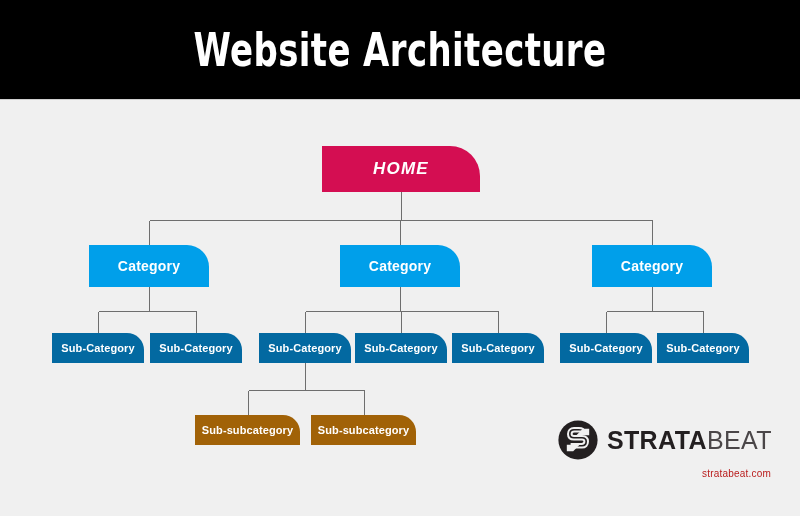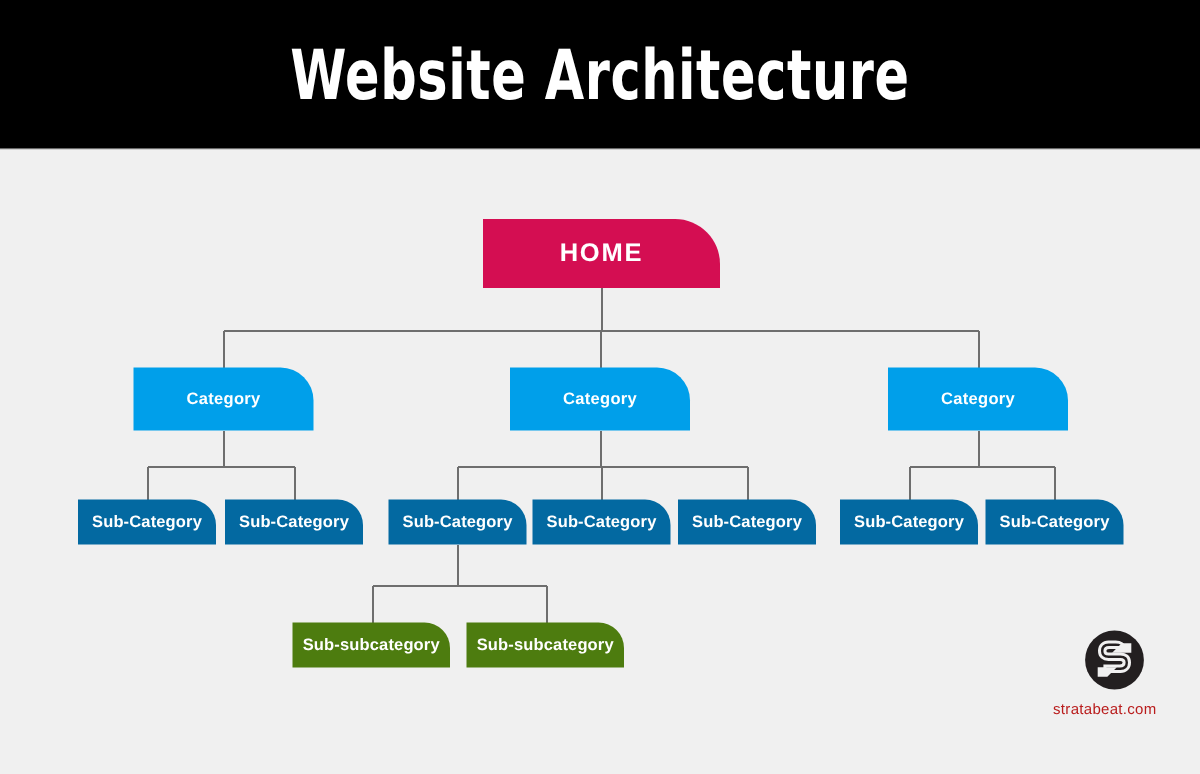--- a/index.html
+++ b/index.html
@@ -81,31 +81,31 @@
   }
   .node.home {
     background: #D40E52;
     border-top-right-radius: 30px;
     font-size: 17px;
     letter-spacing: 1.2px;
   }
   .node.category {
     background: #009FEA;
     border-top-right-radius: 22px;
-    font-size: 11px;
+    font-size: 14px;
     letter-spacing: 0.2px;
   }
   .node.subcategory {
     background: #0369a1;
     border-top-right-radius: 17px;
     font-size: 11px;
     letter-spacing: 0.1px;
   }
   .node.subsub {
-    background: #4d7c0f;
+    background: #a16207;
     border-top-right-radius: 17px;
     font-size: 11px;
     letter-spacing: 0.1px;
   }
 
   
   #logo-block {
     position: absolute;
     right: 28px;
     bottom: 24px;
@@ -173,21 +173,21 @@
         <line x1="652.5" y1="187" x2="652.5" y2="211.5" stroke="#6E6E6E" stroke-width="1.5" shape-rendering="crispEdges"></line>
         <line x1="606.5" y1="211.5" x2="703.5" y2="211.5" stroke="#6E6E6E" stroke-width="1.5" shape-rendering="crispEdges"></line>
         <line x1="606.5" y1="211.5" x2="606.5" y2="233" stroke="#6E6E6E" stroke-width="1.5" shape-rendering="crispEdges"></line>
         <line x1="703.5" y1="211.5" x2="703.5" y2="233" stroke="#6E6E6E" stroke-width="1.5" shape-rendering="crispEdges"></line>
         <line x1="305.5" y1="263" x2="305.5" y2="290.5" stroke="#6E6E6E" stroke-width="1.5" shape-rendering="crispEdges"></line>
         <line x1="248.5" y1="290.5" x2="364.5" y2="290.5" stroke="#6E6E6E" stroke-width="1.5" shape-rendering="crispEdges"></line>
         <line x1="248.5" y1="290.5" x2="248.5" y2="315" stroke="#6E6E6E" stroke-width="1.5" shape-rendering="crispEdges"></line>
         <line x1="364.5" y1="290.5" x2="364.5" y2="315" stroke="#6E6E6E" stroke-width="1.5" shape-rendering="crispEdges"></line>
       </svg>
     <div id="nodes">
-        <div class="node home" style="left: 322px; top: 46px; width: 158px; height: 46px;">
+        <div class="node home" style="left: 322px; top: 46px; width: 158px; height: 46px; font-style: italic;">
           <span>HOME</span>
         </div>
         <div class="node category" style="left: 89px; top: 145px; width: 120px; height: 42px;">
           <span>Category</span>
         </div>
         <div class="node category" style="left: 340px; top: 145px; width: 120px; height: 42px;">
           <span>Category</span>
         </div>
         <div class="node category" style="left: 592px; top: 145px; width: 120px; height: 42px;">
           <span>Category</span>
@@ -228,17 +228,20 @@
         <circle cx="50" cy="50" r="49" fill="#231F20"></circle>
         <path d="M78 22 L62 22 L46 38 L78 38 Z" fill="#F0F0F0"></path>
         <path d="M22 78 L38 78 L54 62 L22 62 Z" fill="#F0F0F0"></path>
         <path d="M66 31 C66 24 60 20 52 20 L40 20 C31 20 25 26 25 35
                  C25 44 31 49 40 49 L60 49 C64 49 66 51 66 54
                  C66 58 63 60 59 60 L34 60
                  L34 69 L60 69 C69 69 75 63 75 54
                  C75 45 69 40 60 40 L40 40 C36 40 34 38 34 35
                  C34 31 37 29 41 29 L66 29 Z" fill="none" stroke="#F0F0F0" stroke-width="5"></path>
       </svg>
+      <div id="logo-wordmark">
+        <span class="strata">STRATA</span><span class="beat">BEAT</span>
+      </div>
     </div>
     <div id="logo-url">stratabeat.com</div>
   </div>
 
 </div>
 
 </body></html>

